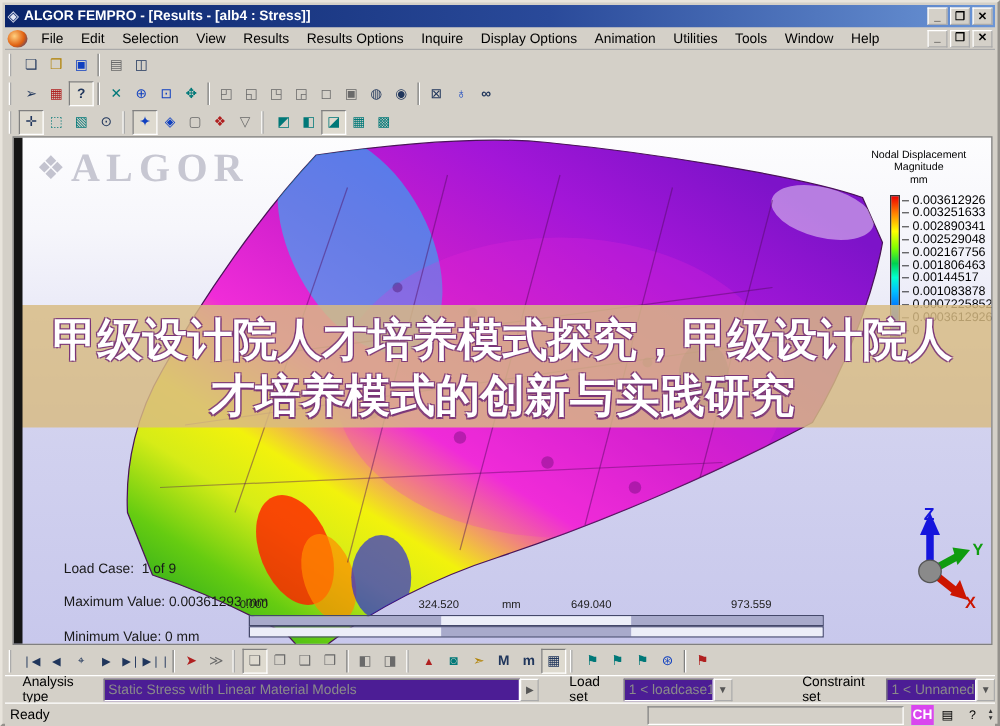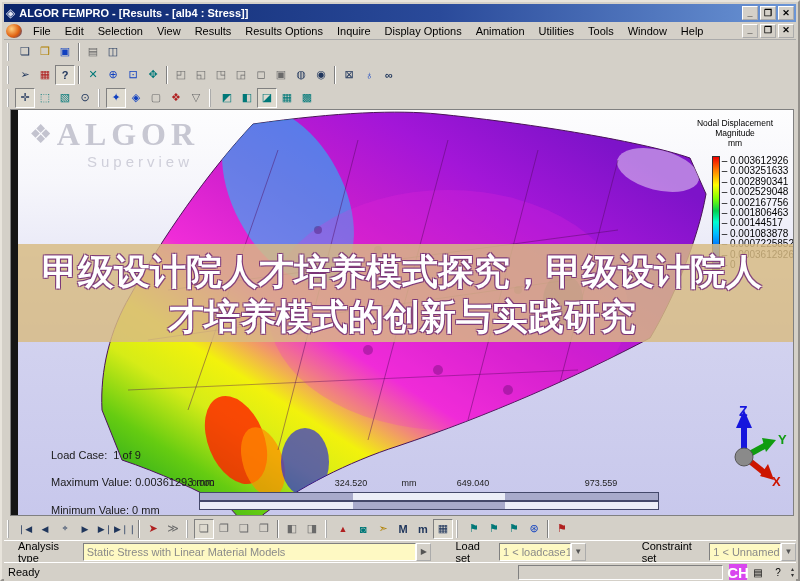--- a/index.html
+++ b/index.html
@@ -69,35 +69,35 @@
   .rseg{flex:1;} .segd{background:#a8aacb;} .segl{background:#eceef8;}
   #triad{position:absolute;left:695px;top:292px;width:85px;height:85px;z-index:6;}
 
   
   #tbb{top:515px;}
 
   
   #abar{position:absolute;left:2px;top:538px;right:2px;height:22px;background:#d4d0c8;
     display:flex;align-items:center;font-size:11px;border-top:1px solid #fff;}
   #abar label{margin:0 4px 0 14px;}
-  .combo{height:18px;border:1px solid;border-color:#808080 #fff #fff #808080;background:#fef9c3;
+  .combo{height:18px;border:1px solid;border-color:#808080 #fff #fff #808080;background:#4c1d95;
     color:#8a8a8a;font-size:11px;display:flex;align-items:center;padding:0 3px;white-space:nowrap;overflow:hidden;}
   #afield{width:356px;}
   .cbtn{width:16px;height:18px;background:#d4d0c8;border:1px outset #fff;font-size:8px;
     display:flex;align-items:center;justify-content:center;color:#555;}
   .combo2{width:76px;}
 
   
   #sbar{position:absolute;left:2px;top:560px;right:2px;height:19px;background:#d4d0c8;
     display:flex;align-items:center;font-size:11px;border-top:1px solid #fff;}
   #sbar .ready{margin-left:4px;flex:0 0 auto;}
   #sbar .spacer{flex:1;}
   #sbar .panel{width:205px;height:15px;border:1px solid;border-color:#808080 #fff #fff #808080;margin-right:6px;}
   .sicon{width:18px;height:16px;display:flex;align-items:center;justify-content:center;font-size:10px;margin-right:2px;}
-  #ime{background:#d946ef;color:#fff;font-weight:bold;font-size:15px;text-align:right;}
+  #ime{background:#d946ef;color:#fff;font-weight:bold;font-size:11px;text-align:right;}
   .spin{display:flex;flex-direction:column;font-size:6px;line-height:6px;color:#333;margin:0 2px;}
 </style>
 </head>
 <body>
 
 <div id="app">
 
   <div id="titlebar">
     <span class="ticon">◈</span>
     <span class="ttext">ALGOR FEMPRO - [Results - [alb4 : Stress]]</span>
@@ -182,21 +182,20 @@
     <span class="tbtn teal">▦</span>
     <span class="tbtn teal">▩</span>
   </div>
 
   <div id="viewport">
     <div id="vstrip"></div>
 
     <div id="logo">
       <span class="mark">❖</span>
       <span class="brand">ALGOR</span>
-      <span class="sub">Superview</span>
     </div>
 
     <svg id="modelsvg" viewBox="0 0 777 409" preserveAspectRatio="none">
       <defs>
         <path id="modelPath" d="M 235 14 C 320 2 380 0 420 4 C 500 12 620 30 672 48 L 688 84 C 680 130 655 190 632 228 C 560 266 470 306 380 336 C 330 352 280 378 246 404 L 230 418 L 212 398 C 180 380 140 362 104 350 L 84 300 C 82 260 92 220 112 186 C 144 128 190 62 235 14 Z"></path>
         <clipPath id="mclip">
             <use href="#modelPath"></use>
           </clipPath>
         <linearGradient id="mg" x1="0.05" y1="0.95" x2="0.85" y2="0.08">
           <stop offset="0" stop-color="#1ea321"></stop>

